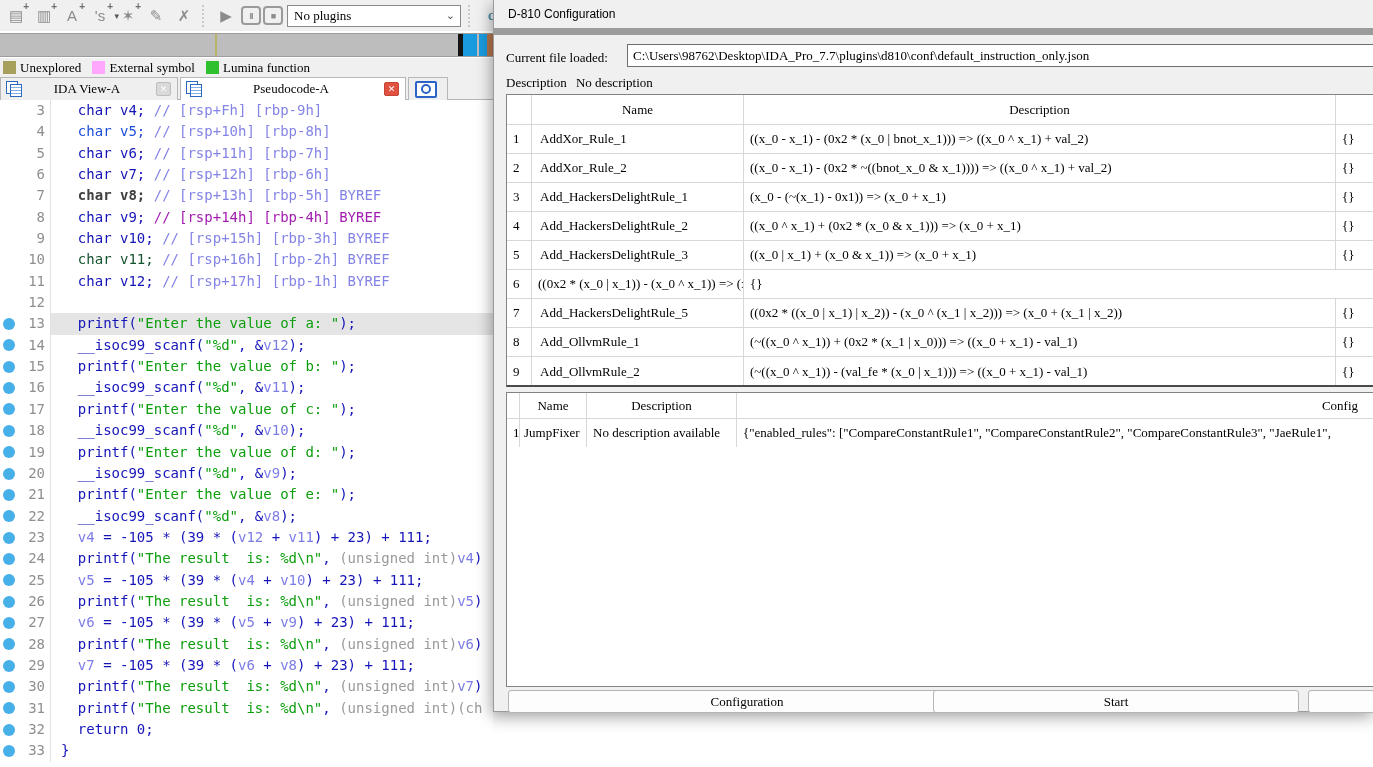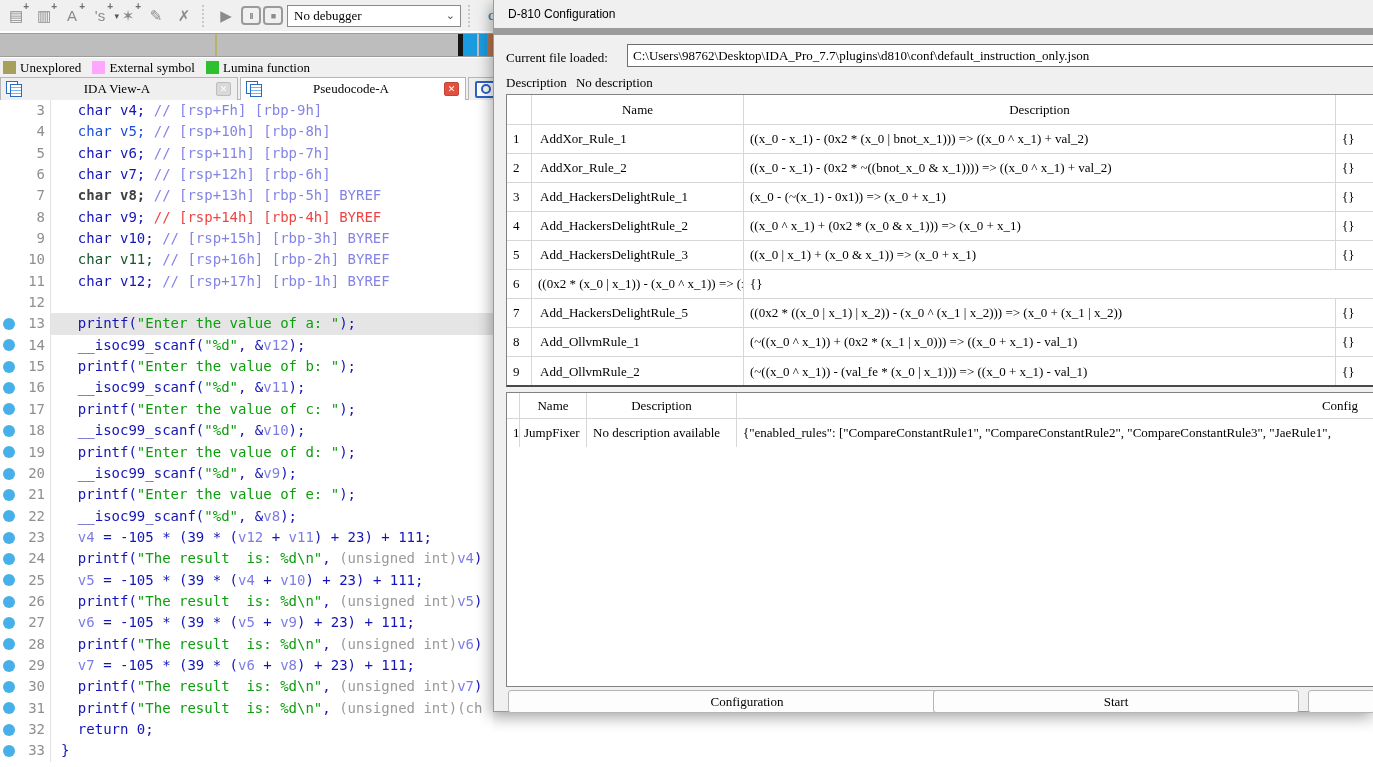--- a/index.html
+++ b/index.html
@@ -125,21 +125,21 @@
         <div class="tb-icon">'s<span class="plus">+</span><span class="caret">▾</span></div>
         <div class="tb-icon">✶<span class="plus">+</span></div>
         <div class="tb-icon">✎</div>
         <div class="tb-icon">✗</div>
         <div class="tb-sep"></div>
         <div class="tb-icon">▶</div>
         <div class="tb-icon tb-boxed">II</div>
         <div class="tb-icon tb-boxed">■</div>
       </div>
     <div class="combo">
-      <span>No debugger</span>
+      <span>No plugins</span>
       <span class="caret">⌄</span>
     </div>
     <div class="tb-sep"></div>
     <div id="toolbar-right-icons" style="display:flex;align-items:center;">
         <div class="tb-right-icon">c<span class="mini-arrow">↵</span></div>
         <div class="tb-right-icon hl">c<span class="mini-arrow">▶</span></div>
       </div>
   </div>
 
   <div class="navband" id="navband">
@@ -153,21 +153,21 @@
   <div class="legend" id="legend">
       <span class="sw" style="background: rgb(166, 160, 92);"></span>
       <span class="lbl">Unexplored</span>
       <span class="sw" style="background: rgb(255, 166, 255);"></span>
       <span class="lbl">External symbol</span>
       <span class="sw" style="background: rgb(46, 192, 46);"></span>
       <span class="lbl">Lumina function</span>
     </div>
 
   <div class="tabbar">
-    <div class="tab" style="width:238px;font-family:Liberation Serif, serif;">
+    <div class="tab" style="width:178px;font-family:Liberation Serif, serif;">
       <span class="tab-doc-icon">
           <i class="p1"></i>
           <i class="p2"></i>
         </span>
       <span class="tab-label">IDA View-A</span>
       <span class="tab-close gray">✕</span>
     </div>
     <div class="tab active" style="width:226px;margin-left:2px;">
       <span class="tab-doc-icon">
           <i class="p1"></i>
@@ -182,21 +182,21 @@
         </span>
     </div>
   </div>
 
   <div class="codepane" id="codepane">
       <div class="cline"><span class="gut"></span><span class="lnum">3</span><span class="lsep"></span><span class="ltext"><span style="color: rgb(20, 20, 184);">  char v4; </span><span style="color: rgb(132, 132, 230);">// [rsp+Fh] [rbp-9h]</span></span></div>
       <div class="cline"><span class="gut"></span><span class="lnum">4</span><span class="lsep"></span><span class="ltext"><span style="color: #1d4ed8;">  char v5; </span><span style="color: rgb(132, 132, 230);">// [rsp+10h] [rbp-8h]</span></span></div>
       <div class="cline"><span class="gut"></span><span class="lnum">5</span><span class="lsep"></span><span class="ltext"><span style="color: rgb(20, 20, 184);">  char v6; </span><span style="color: rgb(132, 132, 230);">// [rsp+11h] [rbp-7h]</span></span></div>
       <div class="cline"><span class="gut"></span><span class="lnum">6</span><span class="lsep"></span><span class="ltext"><span style="color: rgb(20, 20, 184);">  char v7; </span><span style="color: rgb(132, 132, 230);">// [rsp+12h] [rbp-6h]</span></span></div>
       <div class="cline"><span class="gut"></span><span class="lnum">7</span><span class="lsep"></span><span class="ltext"><span style="color: #404040; font-weight: bold;">  char v8; </span><span style="color: rgb(132, 132, 230);">// [rsp+13h] [rbp-5h] BYREF</span></span></div>
-      <div class="cline"><span class="gut"></span><span class="lnum">8</span><span class="lsep"></span><span class="ltext"><span style="color: rgb(20, 20, 184);">  char v9; </span><span style="color: #ef4444; text-align: right;">// [rsp+14h] [rbp-4h] BYREF</span></span></div>
+      <div class="cline"><span class="gut"></span><span class="lnum">8</span><span class="lsep"></span><span class="ltext"><span style="color: rgb(20, 20, 184);">  char v9; </span><span style="color: #a21caf; text-align: right;">// [rsp+14h] [rbp-4h] BYREF</span></span></div>
       <div class="cline"><span class="gut"></span><span class="lnum">9</span><span class="lsep"></span><span class="ltext"><span style="color: rgb(20, 20, 184);">  char v10; </span><span style="color: rgb(132, 132, 230);">// [rsp+15h] [rbp-3h] BYREF</span></span></div>
       <div class="cline"><span class="gut"></span><span class="lnum">10</span><span class="lsep"></span><span class="ltext"><span style="color: #14532d;">  char v11; </span><span style="color: rgb(132, 132, 230);">// [rsp+16h] [rbp-2h] BYREF</span></span></div>
       <div class="cline"><span class="gut"></span><span class="lnum">11</span><span class="lsep"></span><span class="ltext"><span style="color: rgb(20, 20, 184);">  char v12; </span><span style="color: rgb(132, 132, 230);">// [rsp+17h] [rbp-1h] BYREF</span></span></div>
       <div class="cline"><span class="gut"></span><span class="lnum">12</span><span class="lsep"></span><span class="ltext"></span></div>
       <div class="cline"><span class="gut"><span class="bpdot" style="background: rgb(71, 176, 233);"></span></span><span class="lnum">13</span><span class="lsep"></span><span class="ltext hl"><span style="color: rgb(20, 20, 184);">  printf(</span><span style="color: rgb(12, 158, 12);">"Enter the value of a: "</span><span style="color: rgb(20, 20, 184);">);</span></span></div>
       <div class="cline"><span class="gut"><span class="bpdot" style="background: rgb(71, 176, 233);"></span></span><span class="lnum">14</span><span class="lsep"></span><span class="ltext"><span style="color: rgb(20, 20, 184);">  __isoc99_scanf(</span><span style="color: rgb(12, 158, 12);">"%d"</span><span style="color: rgb(20, 20, 184);">, &amp;</span><span style="color: rgb(124, 124, 230);">v12</span><span style="color: rgb(20, 20, 184);">);</span></span></div>
       <div class="cline"><span class="gut"><span class="bpdot" style="background: rgb(71, 176, 233);"></span></span><span class="lnum">15</span><span class="lsep"></span><span class="ltext"><span style="color: rgb(20, 20, 184);">  printf(</span><span style="color: rgb(12, 158, 12);">"Enter the value of b: "</span><span style="color: rgb(20, 20, 184);">);</span></span></div>
       <div class="cline"><span class="gut"><span class="bpdot" style="background: rgb(71, 176, 233);"></span></span><span class="lnum">16</span><span class="lsep"></span><span class="ltext"><span style="color: rgb(20, 20, 184);">  __isoc99_scanf(</span><span style="color: rgb(12, 158, 12);">"%d"</span><span style="color: rgb(20, 20, 184);">, &amp;</span><span style="color: rgb(124, 124, 230);">v11</span><span style="color: rgb(20, 20, 184);">);</span></span></div>
       <div class="cline"><span class="gut"><span class="bpdot" style="background: rgb(71, 176, 233);"></span></span><span class="lnum">17</span><span class="lsep"></span><span class="ltext"><span style="color: rgb(20, 20, 184);">  printf(</span><span style="color: rgb(12, 158, 12);">"Enter the value of c: "</span><span style="color: rgb(20, 20, 184);">);</span></span></div>
       <div class="cline"><span class="gut"><span class="bpdot" style="background: rgb(71, 176, 233);"></span></span><span class="lnum">18</span><span class="lsep"></span><span class="ltext"><span style="color: rgb(20, 20, 184);">  __isoc99_scanf(</span><span style="color: rgb(12, 158, 12);">"%d"</span><span style="color: rgb(20, 20, 184);">, &amp;</span><span style="color: rgb(124, 124, 230);">v10</span><span style="color: rgb(20, 20, 184);">);</span></span></div>

